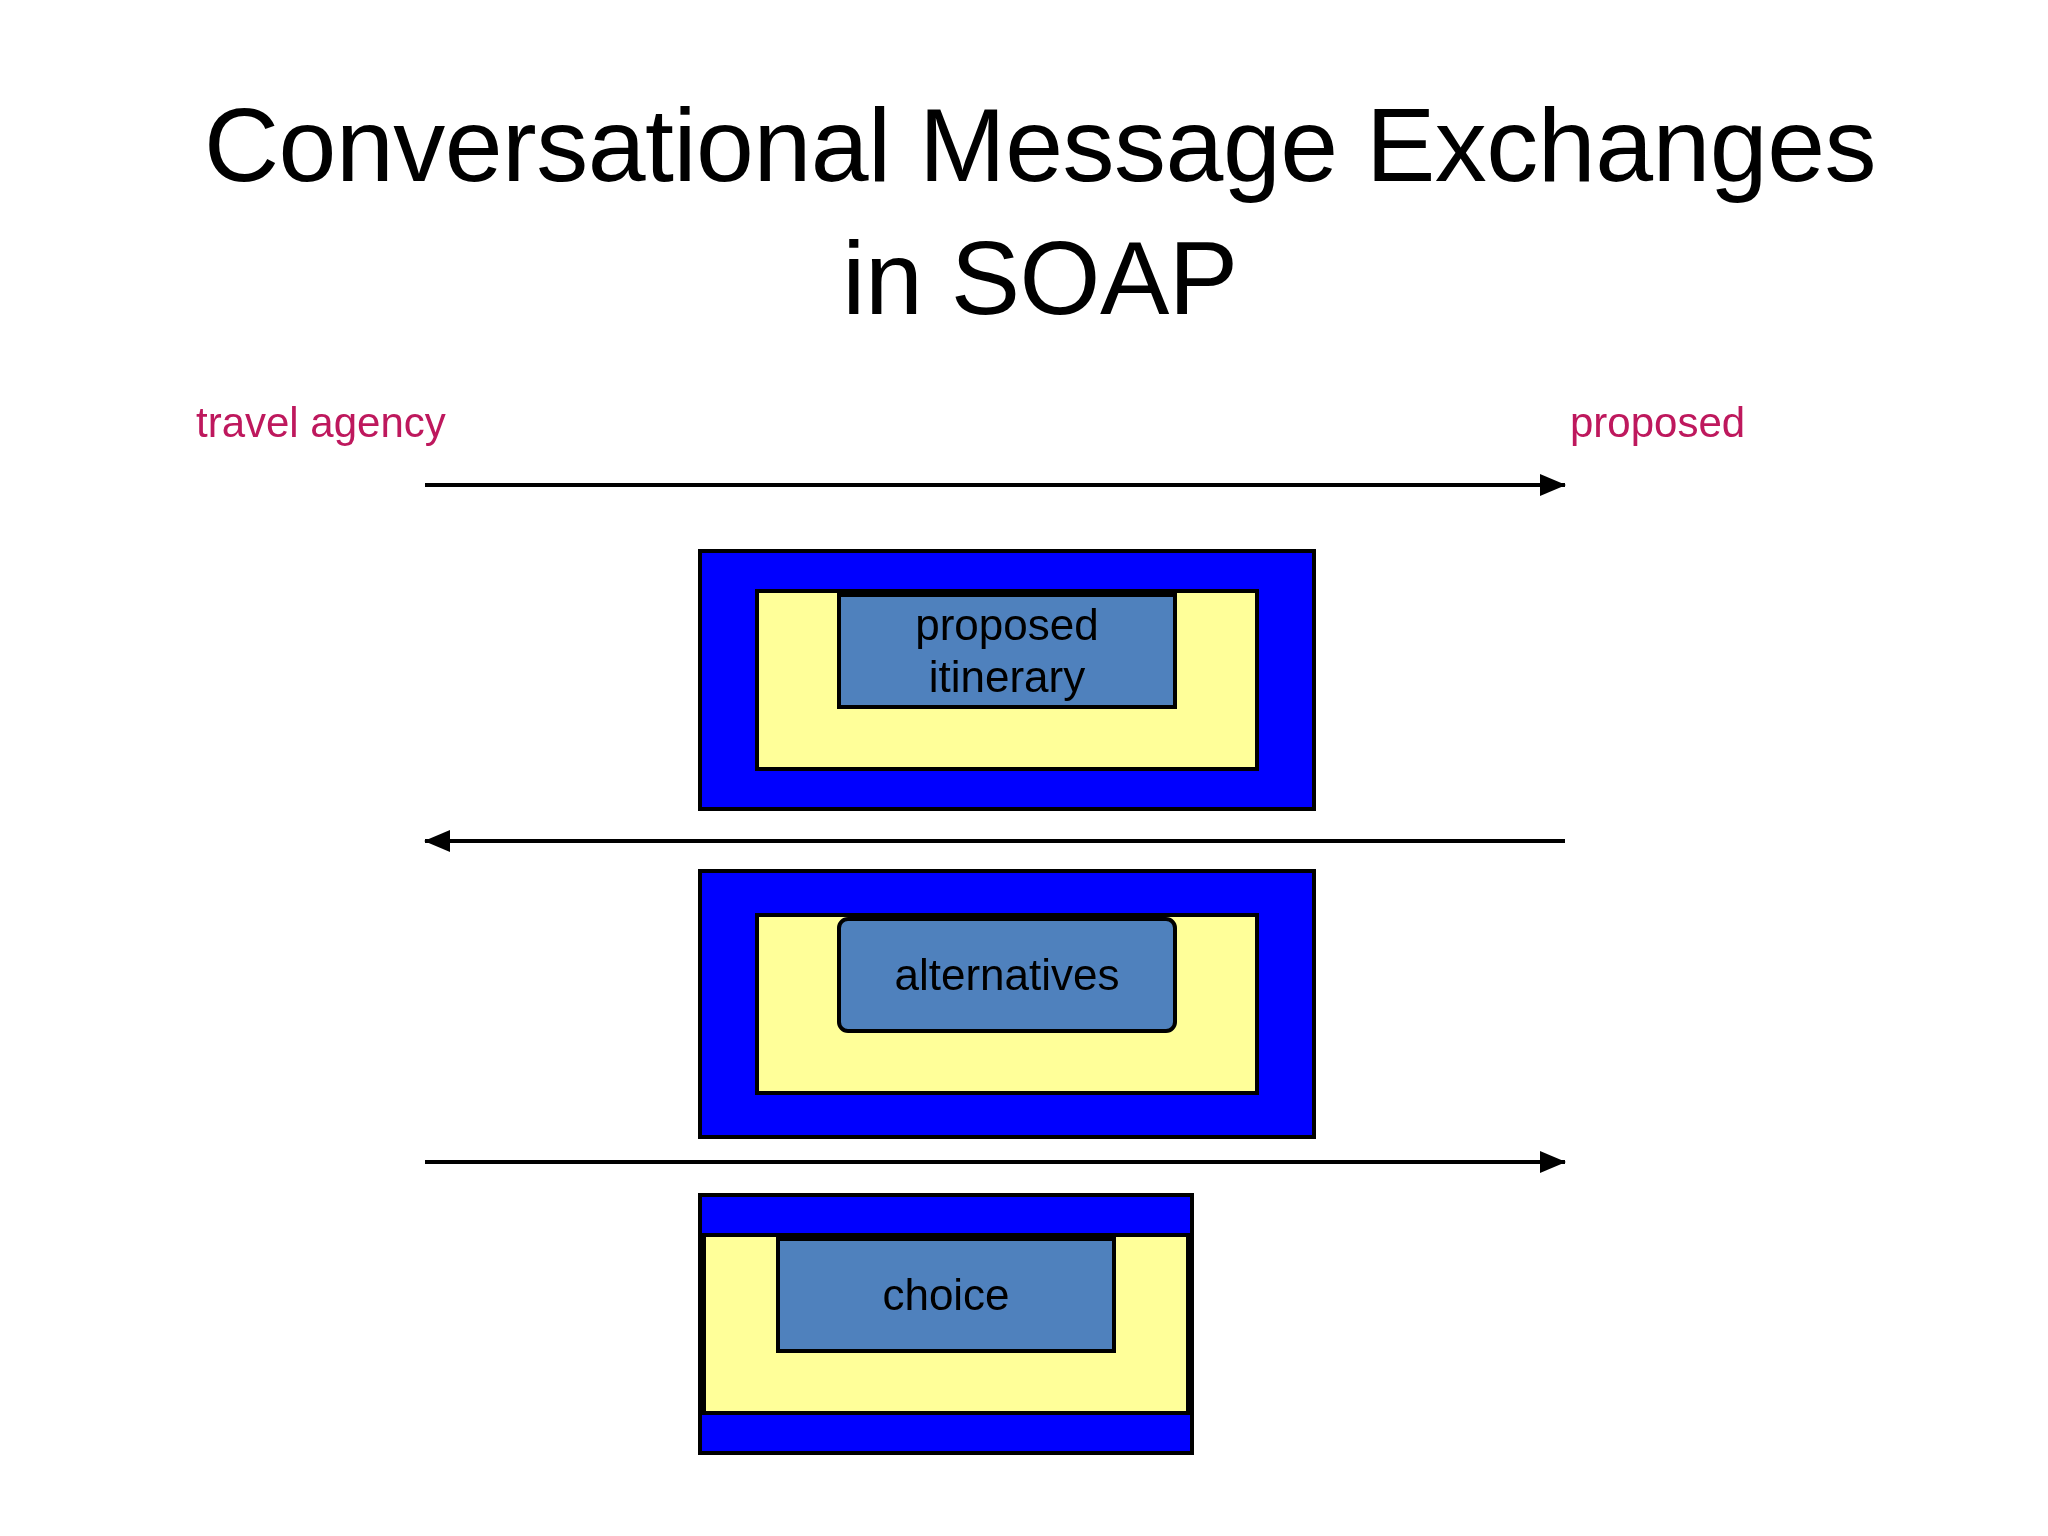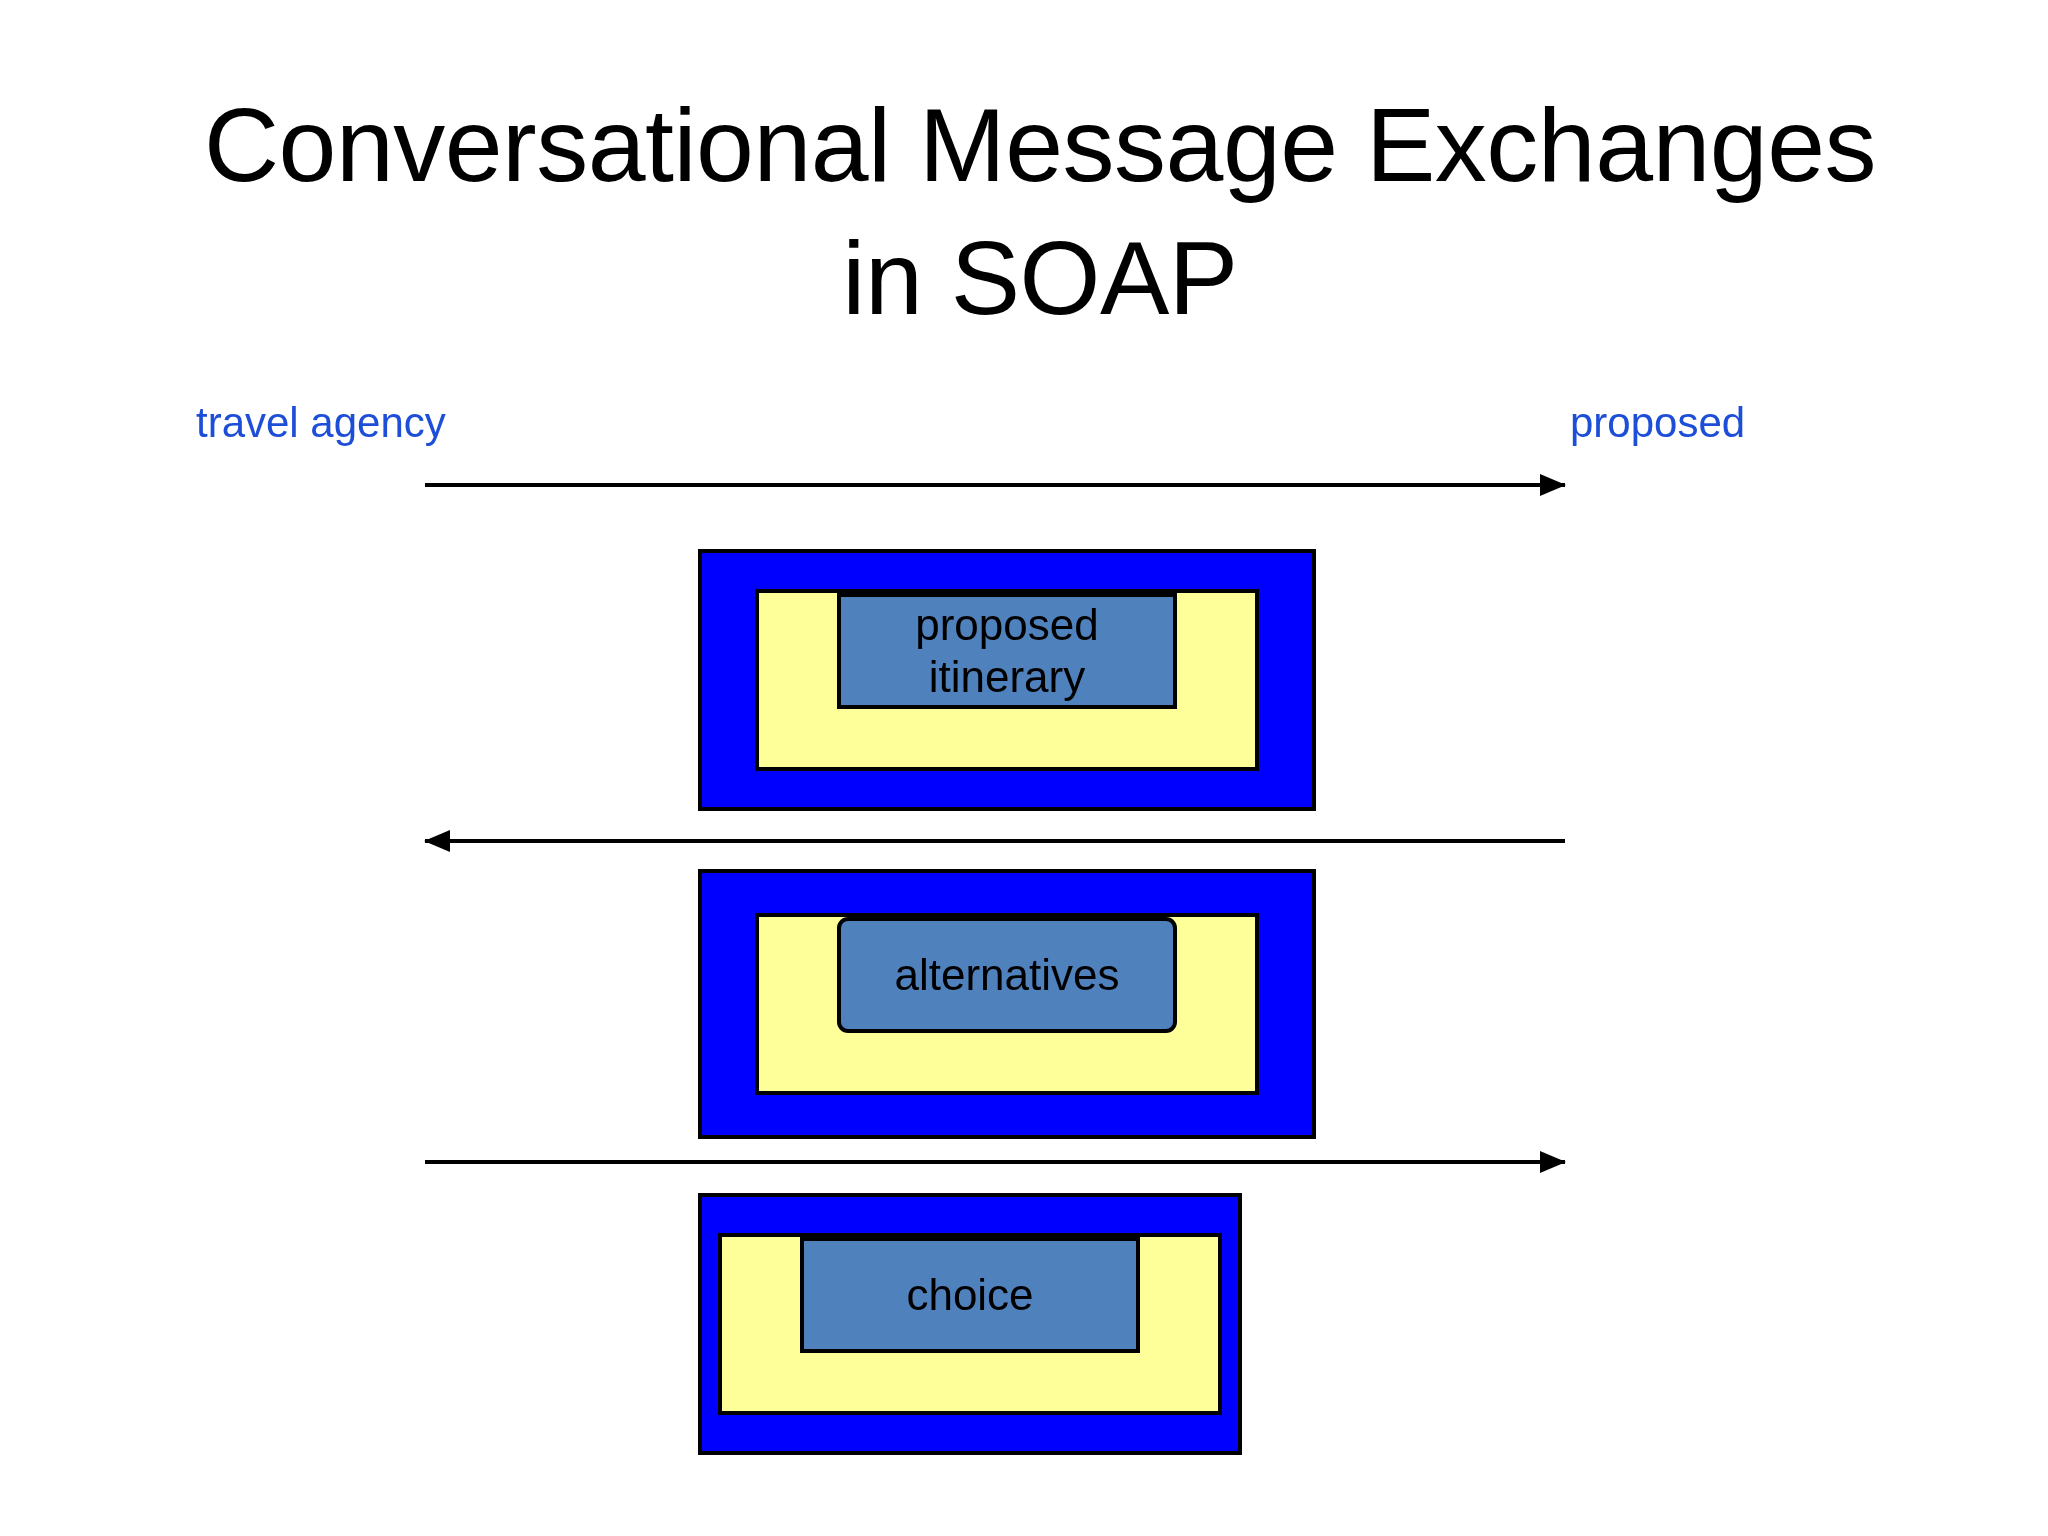--- a/index.html
+++ b/index.html
@@ -31,21 +31,21 @@
     color: #000000;
     font-weight: 400;
     letter-spacing: -0.5px;
     white-space: pre-line;
   }
 
   
   .actor-label {
     position: absolute;
     font-size: 42px;
-    color: #1d4ed8;
+    color: #be185d;
     white-space: nowrap;
   }
   #actor-left  { left: 196px; top: 378px; }
   #actor-right { left: 1570px; top: 378px; }
 
   
   .arrow {
     position: absolute;
     height: 26px;
   }
@@ -114,21 +114,21 @@
   #msg-1            { left: 698px;  top: 528px;  width: 618px; height: 262px; }
   #msg-1 .envelope-body    { width: 504px; height: 182px; }
   #msg-1 .envelope-payload { width: 340px; height: 116px; }
 
   
   #msg-2            { left: 698px;  top: 848px;  width: 618px; height: 270px; }
   #msg-2 .envelope-body    { width: 504px; height: 182px; }
   #msg-2 .envelope-payload { width: 340px; height: 116px; border-radius: 11px; }
 
   
-  #msg-3            { left: 698px;  top: 1172px; width: 544px; height: 262px; }
+  #msg-3            { left: 698px;  top: 1172px; width: 496px; height: 262px; }
   #msg-3 .envelope-body    { width: 504px; height: 182px; }
   #msg-3 .envelope-payload { width: 340px; height: 116px; }
 </style>
 </head>
 <body>
 
 <div id="slide">
 
   <div id="title">Conversational Message Exchanges
 in SOAP</div>

